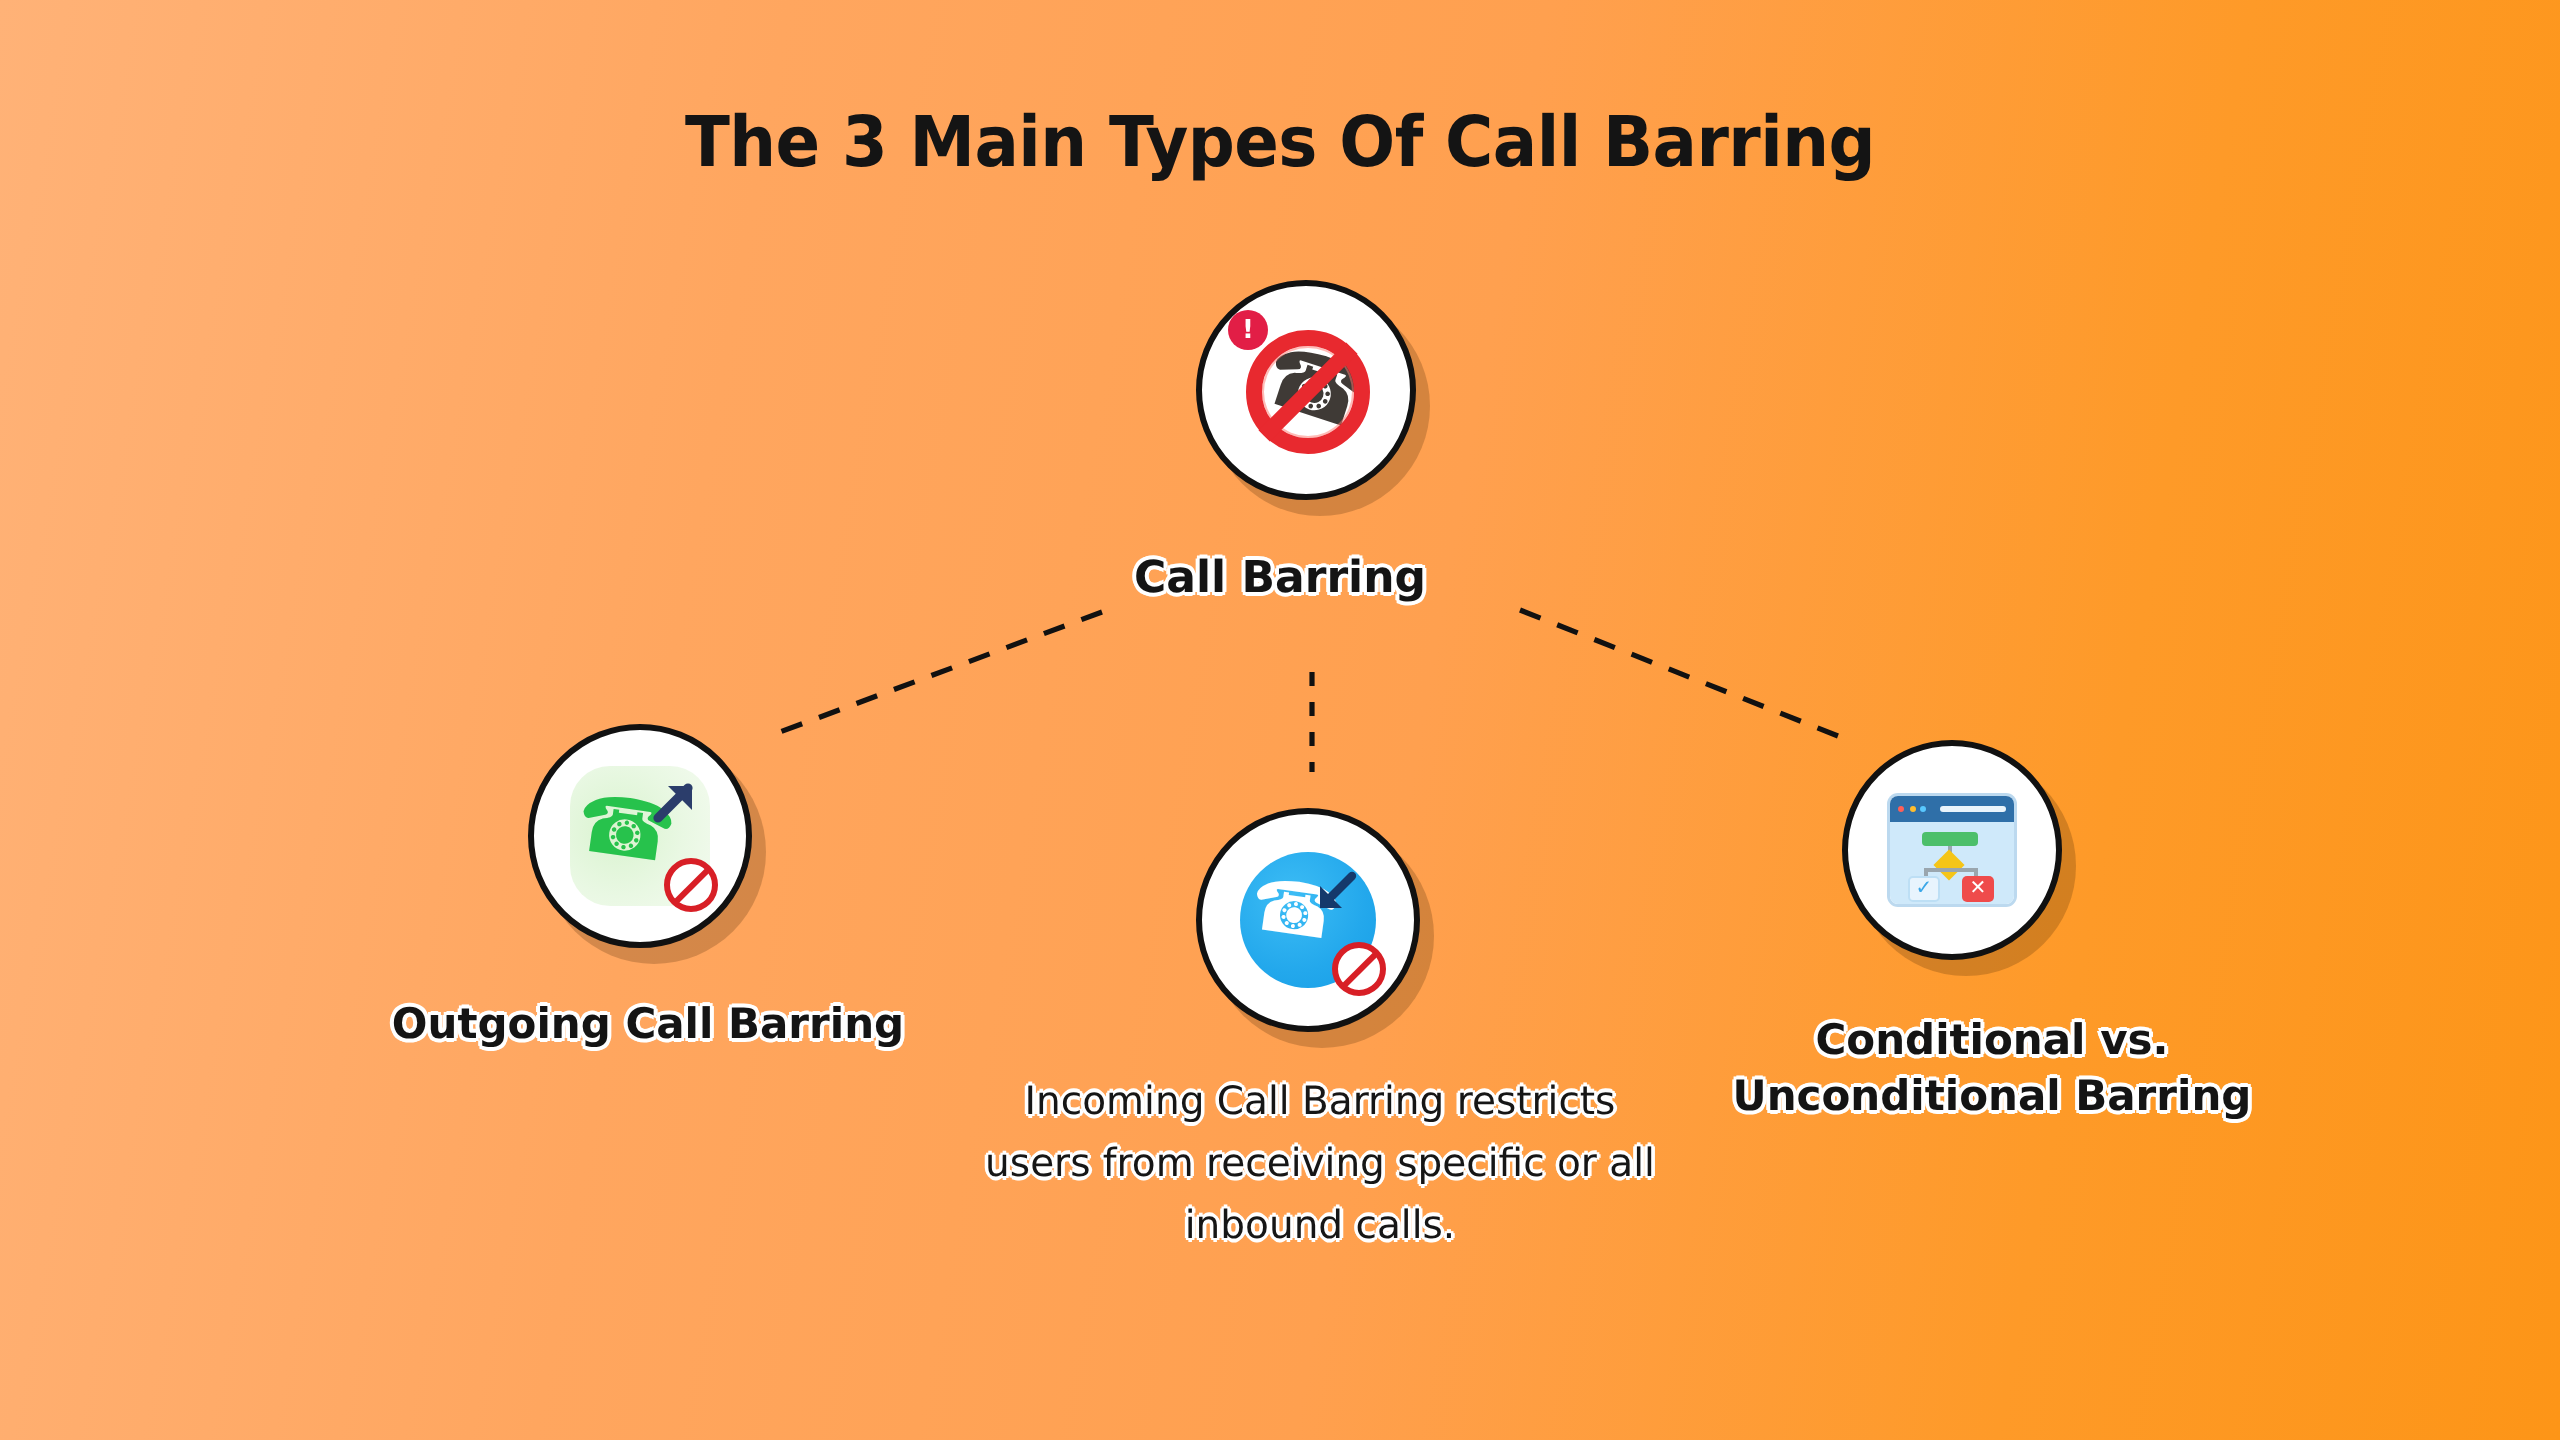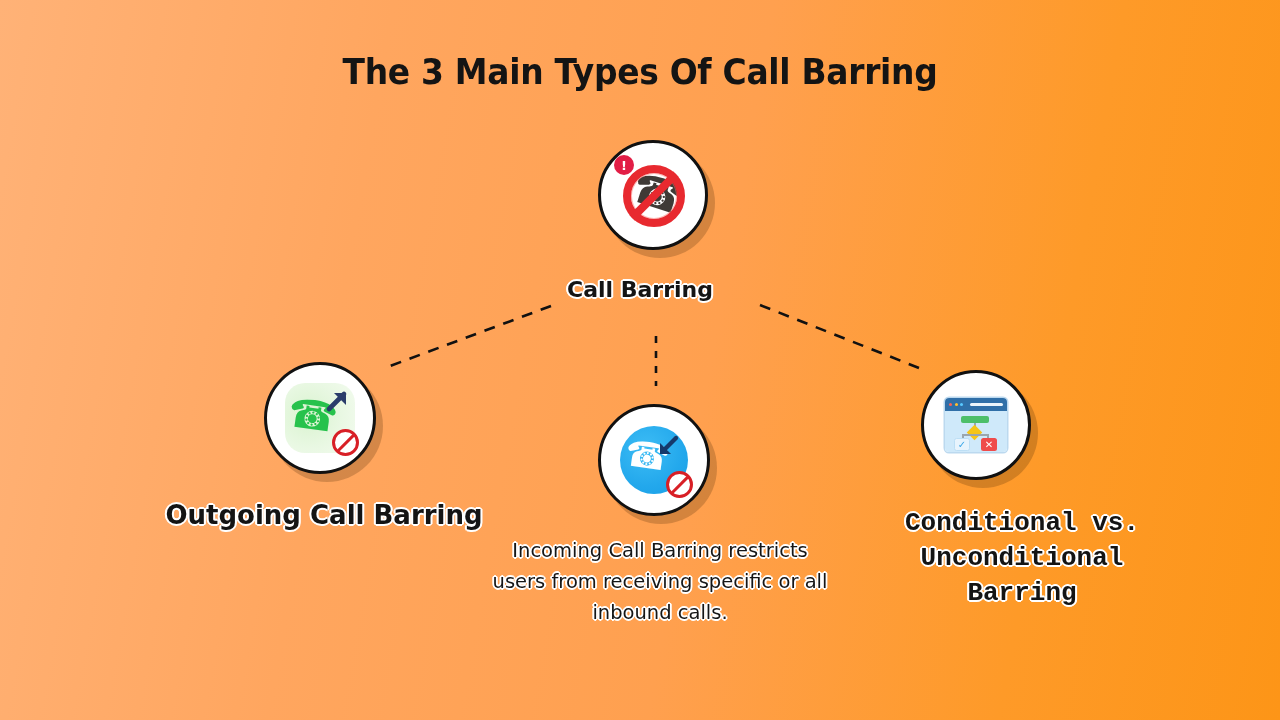--- a/index.html
+++ b/index.html
@@ -139,35 +139,35 @@
     position:absolute; top:277px; left:0; width:100%;
     text-align:center;
     font-size:22px; font-weight:bold; color:#141414;
     text-shadow:
        2px 0 #fff, -2px 0 #fff, 0 2px #fff, 0 -2px #fff,
        1.4px 1.4px #fff, -1.4px 1.4px #fff, 1.4px -1.4px #fff, -1.4px -1.4px #fff;
   }
 
   .col { position:absolute; text-align:center; }
   .col h3 {
-    font-size:26px; font-weight:bold; color:#141414; line-height:1.35;
+    font-size:21px; font-weight:bold; color:#141414; line-height:1.35;
     text-shadow:
        2px 0 #fff, -2px 0 #fff, 0 2px #fff, 0 -2px #fff,
        1.4px 1.4px #fff, -1.4px 1.4px #fff, 1.4px -1.4px #fff, -1.4px -1.4px #fff;
     margin-bottom:7px;
   }
   .col p {
     font-size:19.5px; color:#161616; line-height:1.58;
     text-shadow:
        1.8px 0 #fff, -1.8px 0 #fff, 0 1.8px #fff, 0 -1.8px #fff,
        1.2px 1.2px #fff, -1.2px 1.2px #fff, 1.2px -1.2px #fff, -1.2px -1.2px #fff;
   }
   #col-outgoing { left:150px; top:498px; width:348px; }
   #col-incoming { left:486px; top:536px; width:348px; }
-  #col-conditional { left:864px; top:506px; width:316px;font-family:Liberation Mono, monospace; }
+  #col-conditional { left:838px; top:506px; width:316px; }
 </style>
 </head>
 <body>
 
 <div class="title">The 3 Main Types Of Call Barring</div>
 
 <svg class="connector" width="1280" height="720" style="left:0;top:0;">
   <line x1="551" y1="306" x2="390" y2="366" stroke="#111" stroke-width="2.6" stroke-dasharray="11 9" stroke-linecap="butt"></line>
   <line x1="656" y1="336" x2="656" y2="386" stroke="#111" stroke-width="2.6" stroke-dasharray="7 8" stroke-linecap="butt"></line>
   <line x1="760" y1="305" x2="919" y2="368" stroke="#111" stroke-width="2.6" stroke-dasharray="11 9" stroke-linecap="butt"></line>

